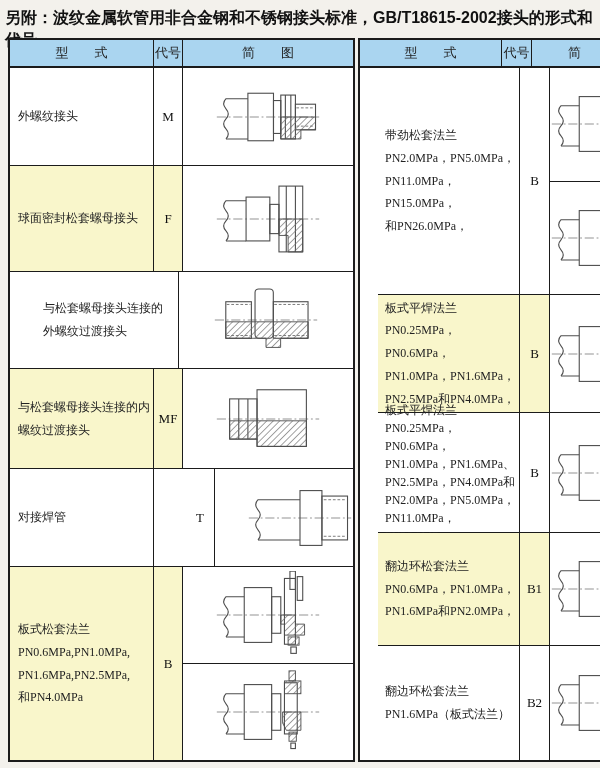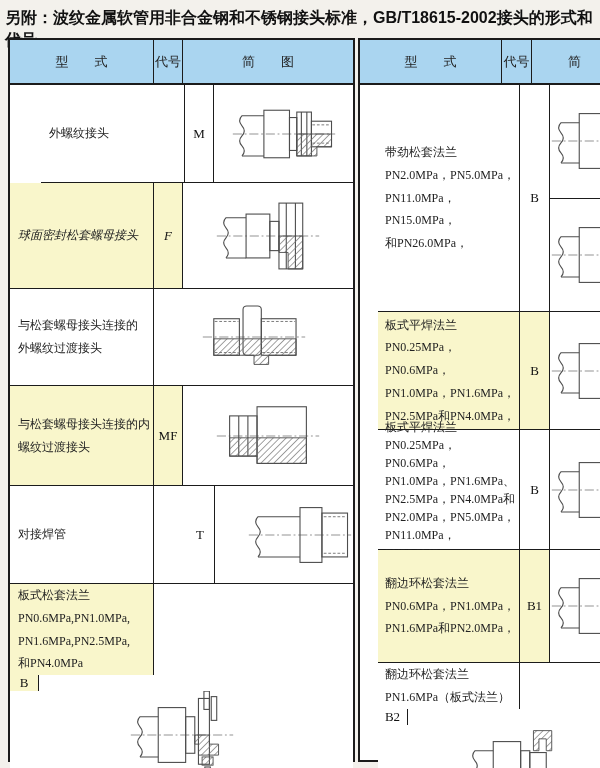--- a/index.html
+++ b/index.html
@@ -18,35 +18,35 @@
   }
   .tables{
     position:absolute;top:38px;left:8px;width:584px;height:724px;
     display:flex;gap:3px;
   }
   .half{
     flex:1;box-sizing:border-box;border:2px solid #1b1b1b;
     background:#fff;display:flex;flex-direction:column;
   }
   .thead{
-    flex:none;height:45px;box-sizing:border-box;
+    flex:none;height:28px;box-sizing:border-box;
     display:flex;background:var(--header-bg,#aad5f0);
     border-bottom:2px solid #1b1b1b;
   }
   .th{
     display:flex;align-items:center;justify-content:center;
     font-size:13px;white-space:pre;color:#222;
   }
   .cell{box-sizing:border-box;border-right:1px solid #1b1b1b;}
   .cell:last-child{border-right:none;}
   .row{
     display:flex;box-sizing:border-box;
     border-bottom:1px solid #1b1b1b;background:#fff;
   }
-  .row:last-child{border-bottom:none;flex-direction:column;}
+  .row:last-child{border-bottom:none;}
   .type-cell{
     width:144px;display:flex;align-items:center;
     padding:0 0 0 8px;font-size:12px;line-height:1.9;
     white-space:pre-line;color:#222;
   }
   .right .type-cell{width:142px;padding-left:7px;}
   .type-cell.tight{line-height:1.5;}
   .code-cell{
     width:29px;display:flex;align-items:center;justify-content:center;
     font-size:13px;color:#111;
@@ -69,21 +69,21 @@
 
   <div class="tables">
 
     <section class="half left">
       <div class="thead">
         <div class="cell th type-cell-head th-type" style="width:144px"><span>型　　式</span></div>
         <div class="cell th" style="width:29px"><span>代号</span></div>
         <div class="cell th" style="flex:1"><span>简　　图</span></div>
       </div>
       <div id="left-rows" style="display: flex; flex-direction: column; flex: 1 1 0%;">
-          <div class="row" style="height: 98px; margin-left: 31px;">
+          <div class="row" style="height: 98px;">
             <div class="cell type-cell"><div>外螺纹接头</div></div>
             <div class="cell code-cell">
               <span>M</span>
             </div>
             <div class="cell diag-col">
               <div class="diag-cell">
                 <svg viewBox="0 0 116 96" width="106" height="88" xmlns="http://www.w3.org/2000/svg">
                   <defs>
                     <pattern id="p1" width="5" height="5" patternUnits="userSpaceOnUse" patternTransform="rotate(45)">
                       <line x1="0" y1="0" x2="0" y2="5" stroke="#6e6e6e" stroke-width="1.4"></line>
@@ -96,21 +96,21 @@
                   <rect x="64" y="30" width="8" height="36" fill="none" stroke="#4d4d4d" stroke-width="1.2"></rect>
                   <rect x="72" y="24" width="16" height="48" fill="none" stroke="#4d4d4d" stroke-width="1.2"></rect>
                   <path d="M77 24 V72 M83 24 V72" fill="none" stroke="#4d4d4d" stroke-width="1.2"></path>
                   <rect x="88" y="34" width="22" height="28" fill="none" stroke="#4d4d4d" stroke-width="1.2"></rect>
                   <path d="M89 38 H109 M89 58 H109" fill="none" stroke="#4d4d4d" stroke-width="0.8" stroke-dasharray="3 2"></path>
                   <polygon points="72,48 110,48 110,62 94,62 94,72 72,72" fill="url(#p1)" stroke="#4d4d4d" stroke-width="1"></polygon>
                 </svg>
               </div>
             </div>
           </div>
-          <div class="row" style="height: 106px; font-style: italic;">
+          <div class="row" style="height: 106px;">
             <div class="cell type-cell hl"><div>球面密封松套螺母接头</div></div>
             <div class="cell code-cell hl">
               <span>F</span>
             </div>
             <div class="cell diag-col">
               <div class="diag-cell">
                 <svg viewBox="0 0 116 96" width="106" height="88" xmlns="http://www.w3.org/2000/svg">
                   <defs>
                     <pattern id="p2" width="5" height="5" patternUnits="userSpaceOnUse" patternTransform="rotate(45)">
                       <line x1="0" y1="0" x2="0" y2="5" stroke="#6e6e6e" stroke-width="1.4"></line>
@@ -121,21 +121,21 @@
                   <path d="M12 28 H34 M12 72 H34" fill="none" stroke="#4d4d4d" stroke-width="1.2"></path>
                   <rect x="34" y="24" width="26" height="48" fill="none" stroke="#4d4d4d" stroke-width="1.2"></rect>
                   <rect x="60" y="32" width="10" height="32" fill="none" stroke="#4d4d4d" stroke-width="1.2"></rect>
                   <rect x="70" y="12" width="26" height="72" fill="none" stroke="#4d4d4d" stroke-width="1.2"></rect>
                   <path d="M78 12 V84 M88 12 V84" fill="none" stroke="#4d4d4d" stroke-width="1.2"></path>
                   <polygon points="70,48 96,48 96,84 80,84 80,66 70,66" fill="url(#p2)" stroke="#4d4d4d" stroke-width="1"></polygon>
                 </svg>
               </div>
             </div>
           </div>
-          <div class="row" style="height: 97px;">
+          <div class="row" style="height: 97px; padding-left: 25px;">
             <div class="cell type-cell"><div>与松套螺母接头连接的
 外螺纹过渡接头</div></div>
             <div class="cell diag-col">
               <div class="diag-cell">
                 <svg viewBox="0 0 116 96" width="106" height="88" xmlns="http://www.w3.org/2000/svg">
                   <defs>
                     <pattern id="p3" width="5" height="5" patternUnits="userSpaceOnUse" patternTransform="rotate(45)">
                       <line x1="0" y1="0" x2="0" y2="5" stroke="#6e6e6e" stroke-width="1.4"></line>
                     </pattern>
                   </defs>

